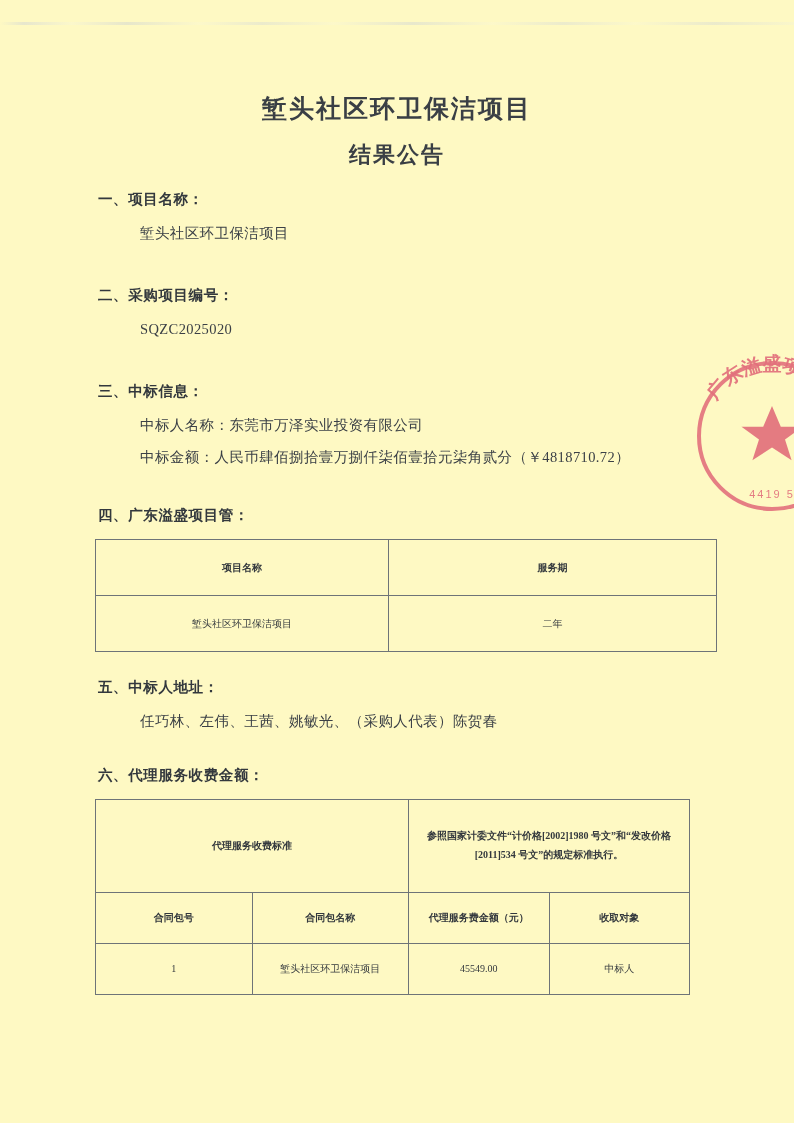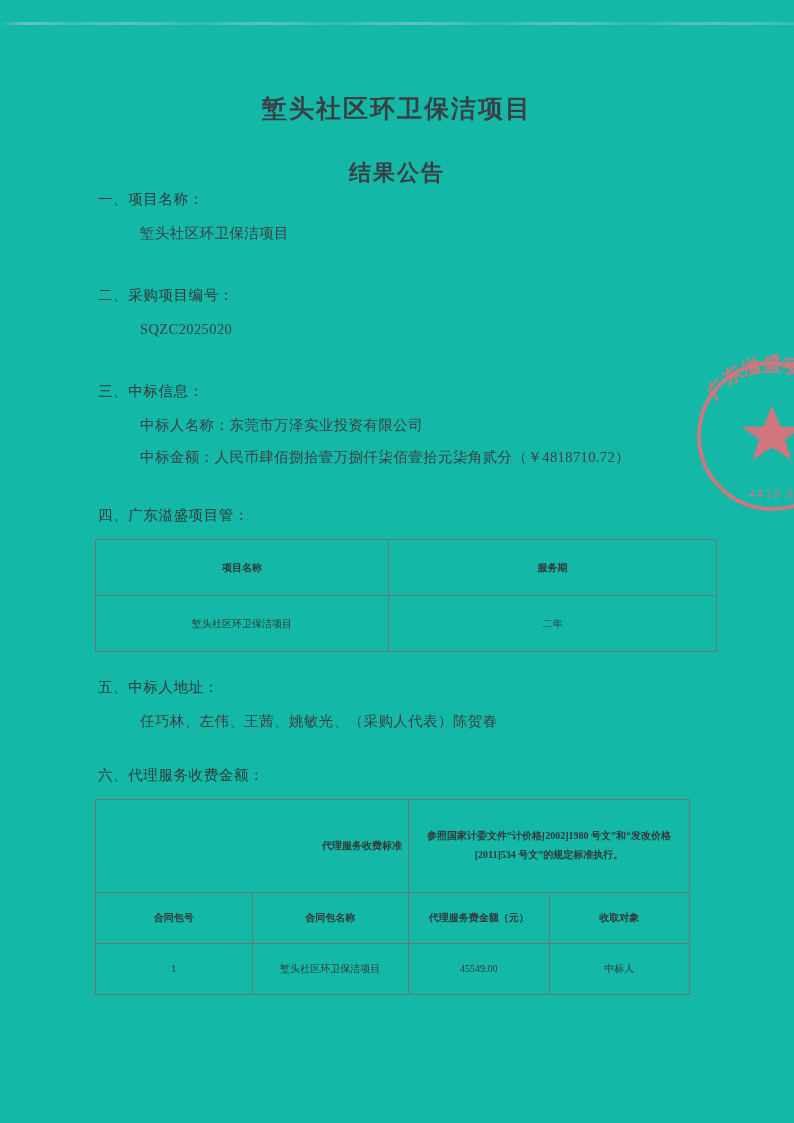--- a/index.html
+++ b/index.html
@@ -4,21 +4,21 @@
 <style>
   html, body {
     margin: 0;
     padding: 0;
     background: #ffffff;
   }
   #page {
     position: relative;
     width: 794px;
     height: 1123px;
-    background: #14b8a6;
+    background: #fef9c3;
     overflow: hidden;
     font-family: "Liberation Serif", "DejaVu Serif", serif;
     color: #2b2f33;
   }
 
   
   .scan-noise {
     position: absolute;
     left: 0;
     top: 22px;
@@ -55,36 +55,36 @@
     letter-spacing: 2px;
     color: #3a3f45;
     line-height: 1.5;
   }
   .doc-subtitle {
     font-family: "Liberation Serif", "DejaVu Serif", serif;
     font-weight: bold;
     font-size: 22px;
     letter-spacing: 2px;
     color: #3a3f45;
-    margin-top: 30px;
+    margin-top: 12px;
   }
 
   .body-area {
     position: absolute;
     left: 0;
     top: 190px;
     width: 794px;
   }
 
   .section {
     padding: 0 0 0 0;
   }
   .sec-head {
     font-family: "Liberation Serif", "DejaVu Serif", serif;
-    font-weight: normal;
+    font-weight: bold;
     font-size: 14.5px;
     letter-spacing: 0.6px;
     color: #33383d;
     margin-left: 98px;
     margin-bottom: 14px;
   }
   .sec-line {
     font-size: 14.5px;
     letter-spacing: 0.4px;
     color: #3b4046;
@@ -206,21 +206,21 @@
       <div class="sec-head">五、中标人地址：</div>
       <div class="sec-line">任巧林、左伟、王茜、姚敏光、（采购人代表）陈贺春</div>
     </div>
     <div class="sec-gap-3"></div>
 
     <div class="section">
       <div class="sec-head">六、代理服务收费金额：</div>
       <table class="doc-table">
         <tbody>
             <tr>
-          <td colspan="2" class="t2-standard-label" style="width:300px; height:92px;text-align:right;">代理服务收费标准</td>
+          <td colspan="2" class="t2-standard-label" style="width:300px; height:92px;">代理服务收费标准</td>
           <td colspan="2" class="t2-standard-text">参照国家计委文件“计价格[2002]1980 号文”和“发改价格[2011]534 号文”的规定标准执行。</td>
         </tr>
         <tr class="t2-head">
           <td class="wrap-head" style="width:57px">合同包号</td>
           <td style="width:243px">合同包名称</td>
           <td style="width:158px">代理服务费金额（元）</td>
           <td style="width:137px">收取对象</td>
         </tr>
         <tr class="t2-row">
           <td>1</td>

